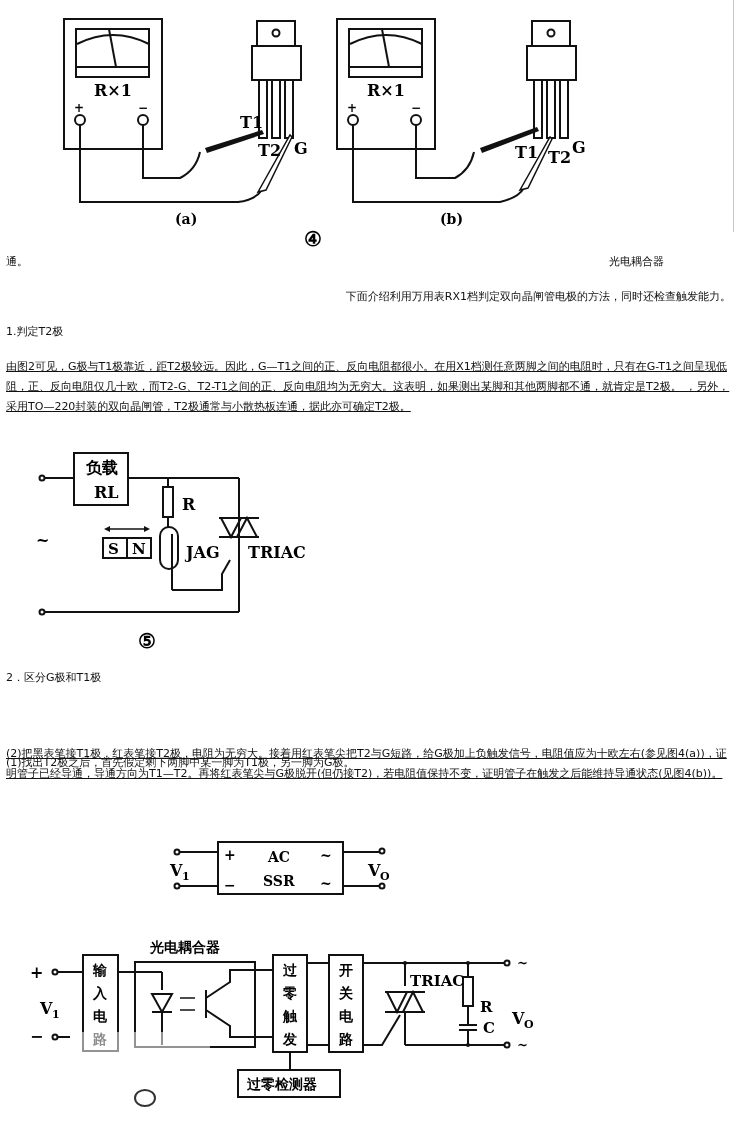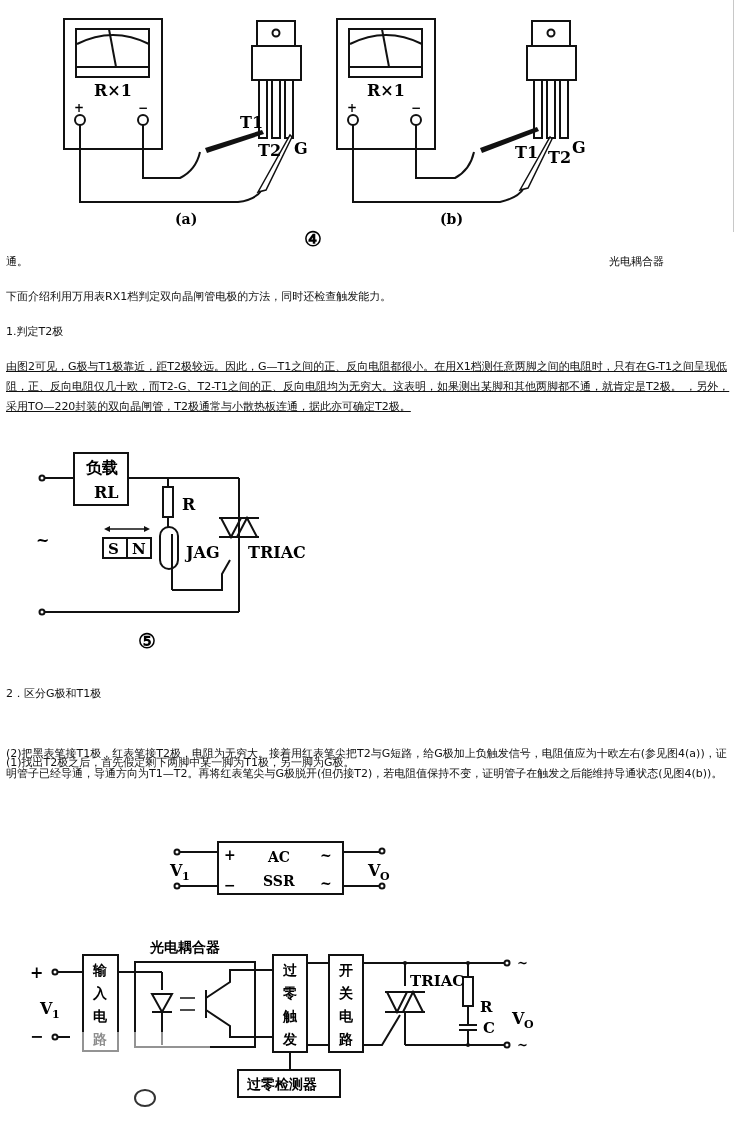--- a/index.html
+++ b/index.html
@@ -78,21 +78,21 @@
     <text x="515" y="158">T1</text>
     <text x="548" y="163">T2</text>
     <text x="572" y="153">G</text>
     <text x="440" y="224" font-size="14">(b)</text>
   </g>
 </svg>
 
 <div class="abs txt" style="left:6px;top:252px;">通。</div>
 <div class="abs txt" style="left:609px;top:252px;">光电耦合器</div>
 
-<div class="para" style="top:287px;">下面介绍利用万用表RX1档判定双向晶闸管电极的方法，同时还检查触发能力。</div>
+<div class="para" style="top:287px;text-align:right;">下面介绍利用万用表RX1档判定双向晶闸管电极的方法，同时还检查触发能力。</div>
 <div class="para" style="top:322px;">1.判定T2极</div>
 <div class="para" style="top:357px;text-decoration:underline;">由图2可见，G极与T1极靠近，距T2极较远。因此，G—T1之间的正、反向电阻都很小。在用X1档测任意两脚之间的电阻时，只有在G-T1之间呈现低阻，正、反向电阻仅几十欧，而T2-G、T2-T1之间的正、反向电阻均为无穷大。这表明，如果测出某脚和其他两脚都不通，就肯定是T2极。 ，另外，采用TO—220封装的双向晶闸管，T2极通常与小散热板连通，据此亦可确定T2极。</div>
 
 <svg class="abs" style="left:0;top:430px" width="370" height="230">
   <g fill="none" stroke="#111" stroke-width="2">
     <circle cx="42" cy="48" r="2.5"></circle>
     <line x1="45" y1="48" x2="74" y2="48"></line>
     <rect x="74" y="23" width="54" height="52"></rect>
     <line x1="128" y1="48" x2="239" y2="48"></line>
     <line x1="168" y1="48" x2="168" y2="57"></line>
@@ -119,23 +119,23 @@
     <text x="182" y="80" font-size="16">R</text>
     <text x="36" y="116" font-size="16">~</text>
     <text x="108" y="124" font-size="15">S</text>
     <text x="132" y="124" font-size="15">N</text>
     <text x="186" y="128" font-size="16">JAG</text>
     <text x="248" y="128" font-size="16">TRIAC</text>
     <text x="138" y="218" font-size="20">⑤</text>
   </g>
 </svg>
 
-<div class="para" style="top:684px;">2．区分G极和T1极</div>
+<div class="para" style="top:668px;">2．区分G极和T1极</div>
 <div class="para" style="top:708px;margin-top:45px;">(1)找出T2极之后，首先假定剩下两脚中某一脚为T1极，另一脚为G极。</div>
-<div class="para" style="top:744px;">(2)把黑表笔接T1极，红表笔接T2极，电阻为无穷大。接着用红表笔尖把T2与G短路，给G极加上负触发信号，电阻值应为十欧左右(参见图4(a))，证明管子已经导通，导通方向为T1—T2。再将红表笔尖与G极脱开(但仍接T2)，若电阻值保持不变，证明管子在触发之后能维持导通状态(见图4(b))。</div>
+<div class="para" style="top:744px;text-decoration:underline;">(2)把黑表笔接T1极，红表笔接T2极，电阻为无穷大。接着用红表笔尖把T2与G短路，给G极加上负触发信号，电阻值应为十欧左右(参见图4(a))，证明管子已经导通，导通方向为T1—T2。再将红表笔尖与G极脱开(但仍接T2)，若电阻值保持不变，证明管子在触发之后能维持导通状态(见图4(b))。</div>
 
 <svg class="abs" style="left:150px;top:820px" width="260" height="90">
   <g fill="none" stroke="#111" stroke-width="2">
     <circle cx="27" cy="32" r="2.5"></circle>
       <circle cx="27" cy="66" r="2.5"></circle>
     <line x1="30" y1="32" x2="68" y2="32"></line>
       <line x1="30" y1="66" x2="68" y2="66"></line>
     <rect x="68" y="22" width="125" height="52"></rect>
     <line x1="193" y1="32" x2="230" y2="32"></line>
       <line x1="193" y1="66" x2="230" y2="66"></line>

